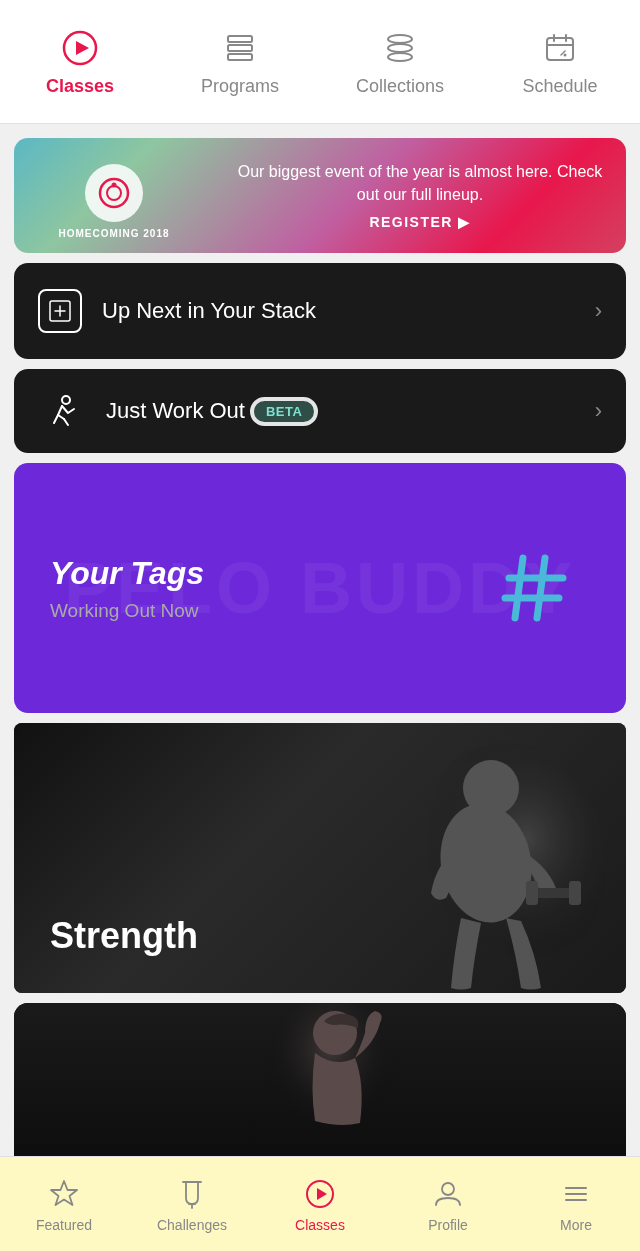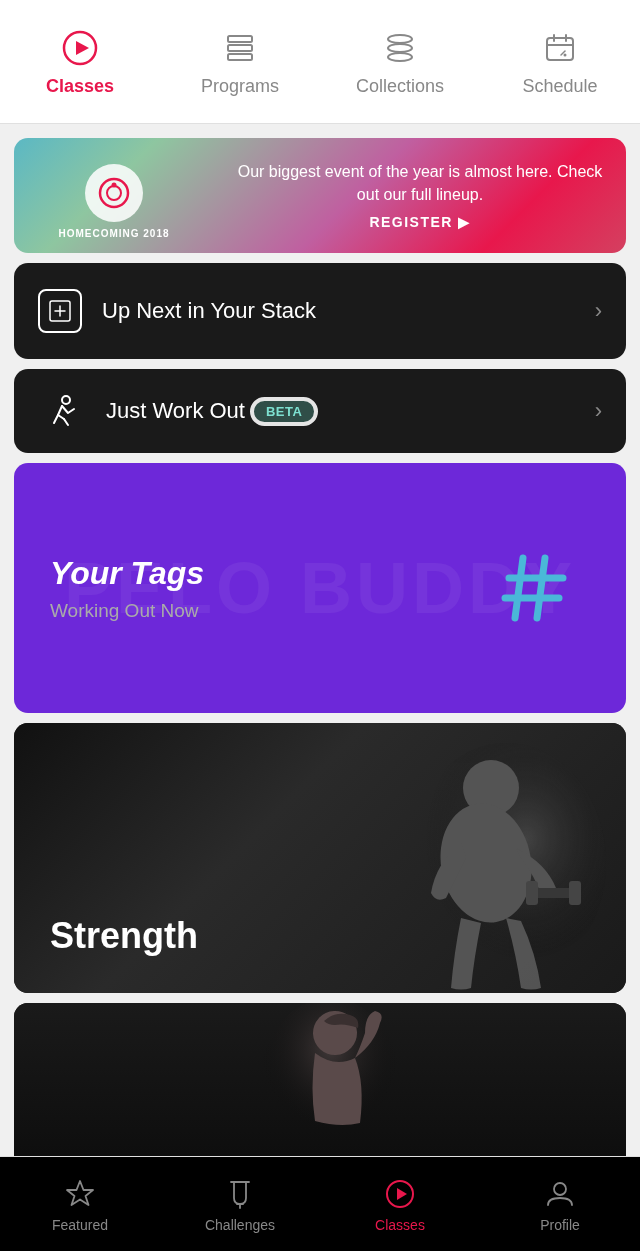--- a/index.html
+++ b/index.html
@@ -244,21 +244,21 @@
       width: 100px;
       height: 90px;
       display: flex;
       align-items: center;
       justify-content: center;
     }
 
     
     .strength-card {
       margin: 10px 14px 0 14px;
-      border-radius: 14px;
+      border-radius: 8px;
       overflow: hidden;
       height: 270px;
       position: relative;
       cursor: pointer;
       background: #1a1a1a;
     }
     .strength-bg {
       position: absolute;
       inset: 0;
       background: linear-gradient(135deg, #111 0%, #2a2a2a 40%, #1a1a1a 100%);
@@ -291,21 +291,21 @@
       justify-content: center;
     }
 
     
     .bottom-nav {
       position: fixed;
       bottom: 0;
       left: 0;
       width: 640px;
       height: 95px;
-      background: #000000;
+      background: #fef9c3;
       border-top: 1px solid #e0e0e0;
       display: flex;
       justify-content: space-around;
       align-items: center;
       z-index: 100;
     }
     .bottom-nav-item {
       display: flex;
       flex-direction: column;
       align-items: center;
@@ -555,14 +555,24 @@
   <div class="bottom-nav-item">
     <div class="bottom-icon">
       <svg width="32" height="32" viewBox="0 0 32 32" fill="none">
         <circle cx="16" cy="11" r="6" stroke="#888" stroke-width="1.8" fill="none"></circle>
         <path d="M4 27 Q4 20 16 20 Q28 20 28 27" stroke="#888" stroke-width="1.8" fill="none" stroke-linecap="round"></path>
       </svg>
     </div>
     <span class="bottom-label">Profile</span>
   </div>
 
+  <div class="bottom-nav-item">
+    <div class="bottom-icon">
+      <svg width="32" height="32" viewBox="0 0 32 32" fill="none">
+        <line x1="6" y1="10" x2="26" y2="10" stroke="#888" stroke-width="2" stroke-linecap="round"></line>
+        <line x1="6" y1="16" x2="26" y2="16" stroke="#888" stroke-width="2" stroke-linecap="round"></line>
+        <line x1="6" y1="22" x2="26" y2="22" stroke="#888" stroke-width="2" stroke-linecap="round"></line>
+      </svg>
+    </div>
+    <span class="bottom-label">More</span>
+  </div>
 
 </nav>
 
 </body></html>

